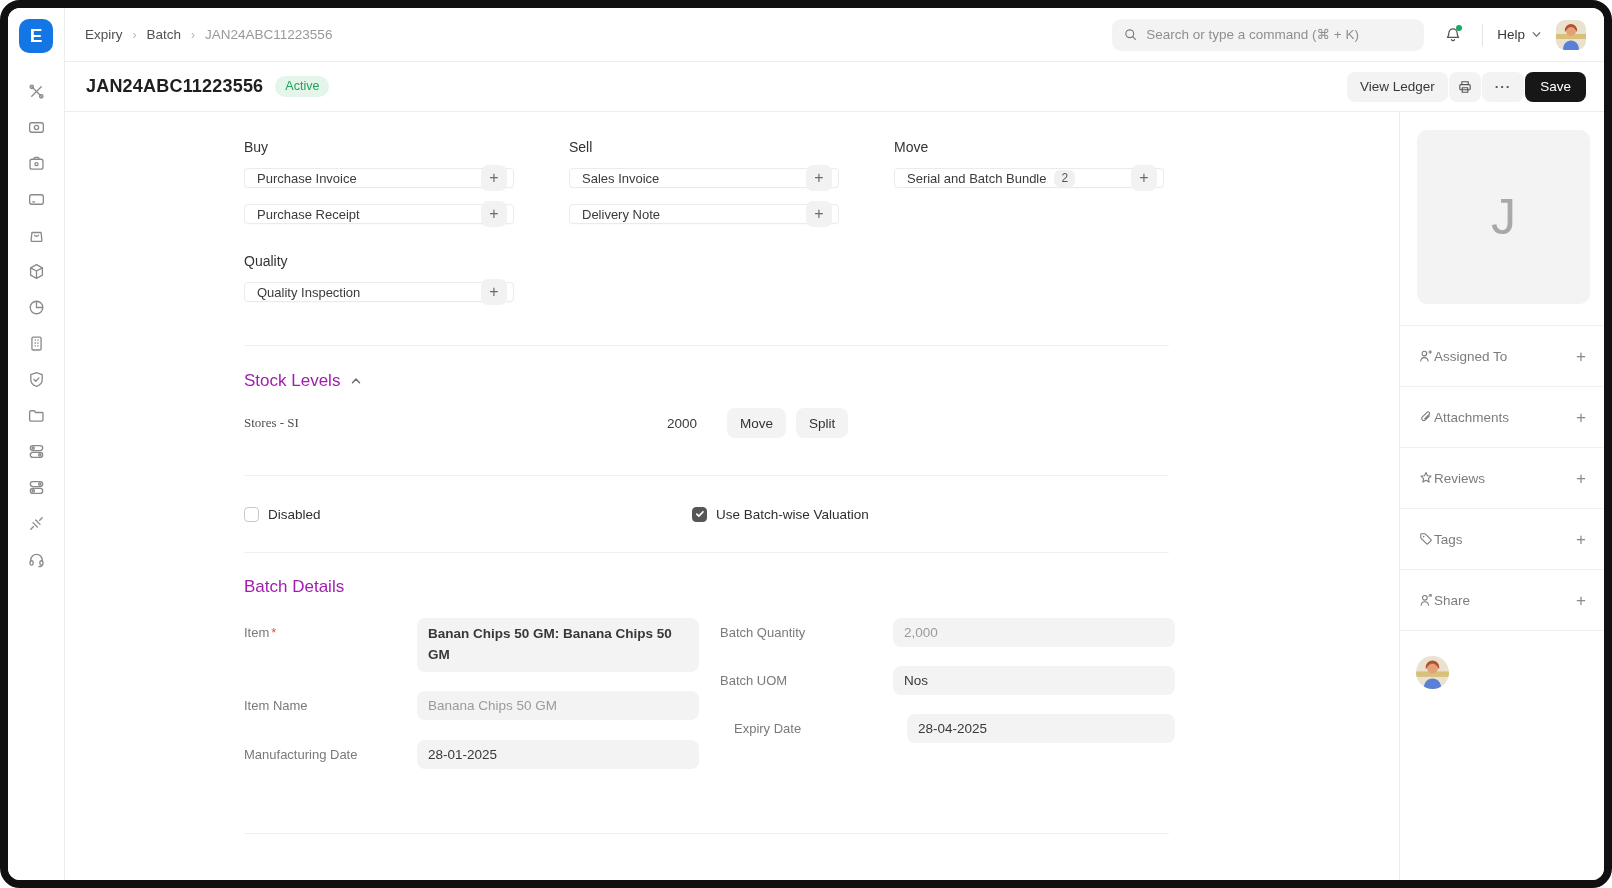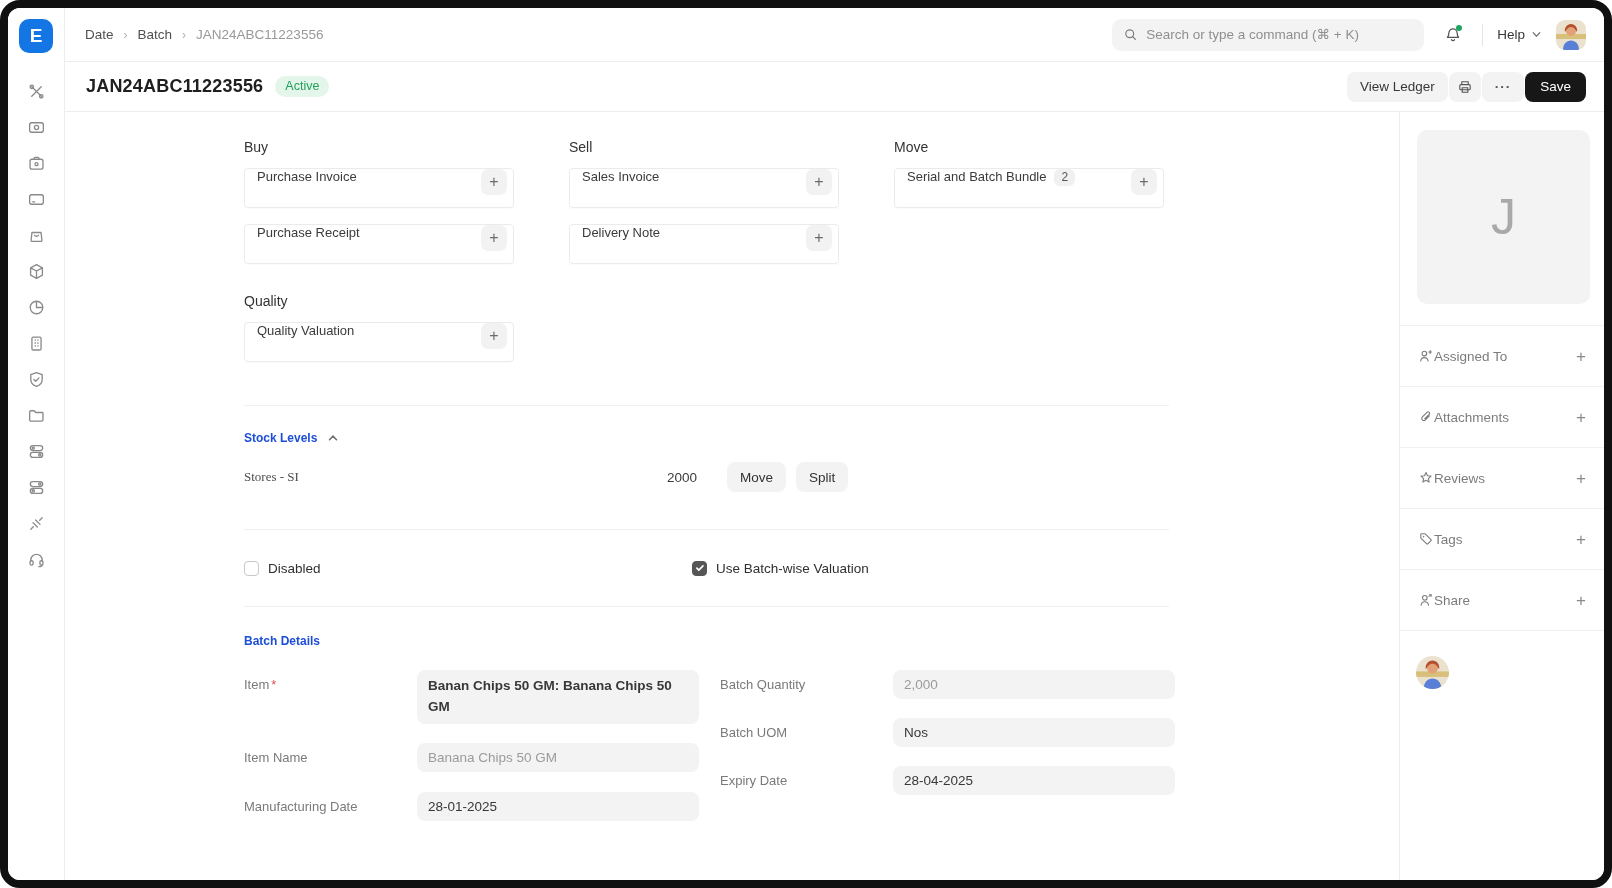--- a/index.html
+++ b/index.html
@@ -45,29 +45,29 @@
   .btn-primary { background:#171717; color:#fff; padding:0 15px; }
 
   
   .content { flex:1; display:flex; min-height:0; }
   .form-area { flex:1; min-width:0; overflow:hidden; }
   .form-inner { margin-left:179px; width:925px; }
   .section { border-bottom:1px solid #F0F0F0; }
 
   .links-section { padding:27px 0 27px; display:grid; grid-template-columns:270px 270px 270px; column-gap:55px; }
   .col-h { font-size:14px; color:#333; margin-bottom:13px; }
-  .link-card { background:#fff; border:1px solid #EBEBEB; border-radius:4px; height:40px; display:flex; align-items:flex-start; padding:0 6px 0 12px; margin-bottom:16px; cursor:pointer; box-shadow:0 1px 1px rgba(0,0,0,.02); }
+  .link-card { background:#fff; border:1px solid #EBEBEB; border-radius:4px; height:20px; display:flex; align-items:center; padding:0 6px 0 12px; margin-bottom:16px; cursor:pointer; box-shadow:0 1px 1px rgba(0,0,0,.02); }
   .link-label { font-size:13px; color:#3B3B3B; }
   .count-pill { margin-left:8px; background:#F0F0F0; color:#555; border-radius:6px; font-size:12px; padding:1px 7px 2px; }
   .plus-btn { margin-left:auto; width:26px; height:26px; border:none; border-radius:7px; background:#F2F2F2; color:#6B6B6B; font-size:16px; line-height:1; cursor:pointer; display:flex; align-items:center; justify-content:center; font-family:"Liberation Sans",sans-serif; }
   .quality-h { margin-top:29px; }
 
   .stock-section { padding:25px 0 37px; }
   .sec-title-row { display:flex; align-items:center; gap:10px; cursor:pointer; width:max-content; }
-  .sec-title { font-size:12px; font-weight:bold; color:#1d4ed8; }
+  .sec-title { font-size:17px; font-weight:normal; color:#a21caf; }
   .chev { color:#6E6E6E; }
   .chev svg { width:12px; height:12px; display:block; }
   .stock-row { margin-top:17px; display:flex; align-items:center; }
   .warehouse { font-size:13px; color:#4E4E4E; width:385px;font-family:Liberation Serif, serif; }
   .stock-qty { font-size:13.5px; color:#3B3B3B; width:68px; text-align:right; margin-right:30px; }
   .chip { height:30px; border:none; border-radius:8px; background:#F3F3F3; color:#333; font-size:13.5px; padding:0 13px; cursor:pointer; margin-right:10px; font-family:"Liberation Sans",sans-serif; }
 
   .check-section { height:77px; display:flex; align-items:center; }
   .check-wrap { display:flex; align-items:center; gap:9px; cursor:pointer; }
   .check-first { width:448px; }
@@ -200,21 +200,21 @@
               <path d="M16 15.5c0 1.3-1.5 2-3.5 2"></path>
             </svg>
           </span>
     </div>
   </nav>
 
   <div class="main">
 
     <header class="topbar">
       <div class="crumbs">
-        <span class="crumb">Date</span>
+        <span class="crumb">Expiry</span>
         <span class="crumb-sep">›</span>
         <span class="crumb">Batch</span>
         <span class="crumb-sep">›</span>
         <span class="crumb current">JAN24ABC11223556</span>
       </div>
       <div class="search">
         <svg viewBox="0 0 20 20" fill="none" stroke="currentColor" stroke-width="1.6" stroke-linecap="round">
               <circle cx="9" cy="9" r="5.2"></circle>
               <path d="M13 13l3.6 3.6"></path>
             </svg>
@@ -272,21 +272,21 @@
               <div class="link-card">
                 <span class="link-label">Purchase Invoice</span>
                 <button class="plus-btn">+</button>
               </div>
               <div class="link-card">
                 <span class="link-label">Purchase Receipt</span>
                 <button class="plus-btn">+</button>
               </div>
               <div class="col-h quality-h">Quality</div>
               <div class="link-card">
-                <span class="link-label">Quality Valuation</span>
+                <span class="link-label">Quality Inspection</span>
                 <button class="plus-btn">+</button>
               </div>
             </div>
             <div>
               <div class="col-h">Sell</div>
               <div class="link-card">
                 <span class="link-label">Sales Invoice</span>
                 <button class="plus-btn">+</button>
               </div>
               <div class="link-card">
@@ -355,21 +355,21 @@
               </div>
               <div class="fcol">
                 <div class="frow">
                   <span class="flabel">Batch Quantity</span>
                   <div class="field muted">2,000</div>
                 </div>
                 <div class="frow">
                   <span class="flabel">Batch UOM</span>
                   <div class="field">Nos</div>
                 </div>
-                <div class="frow" style="margin-bottom:0;">
+                <div class="frow" style="margin-bottom:0;margin-left:14px;">
                   <span class="flabel">Expiry Date</span>
                   <div class="field">28-04-2025</div>
                 </div>
               </div>
             </div>
             <div class="bottom-divider"></div>
           </div>
 
         </div>
       </div>

